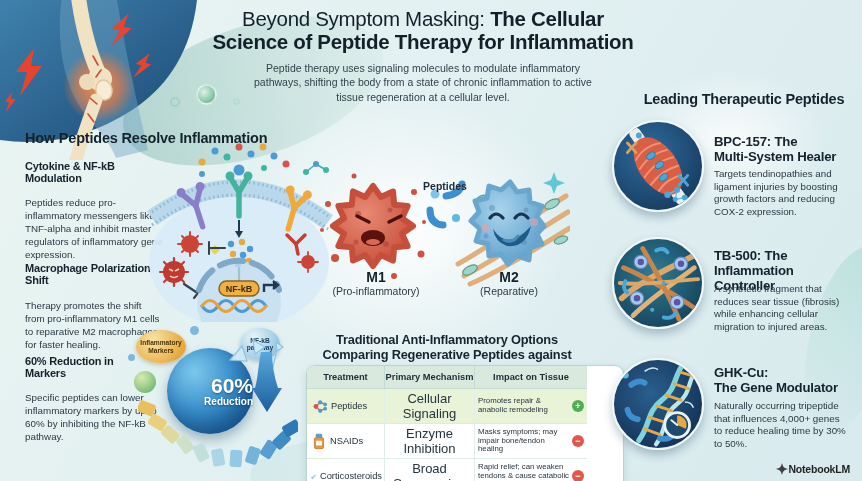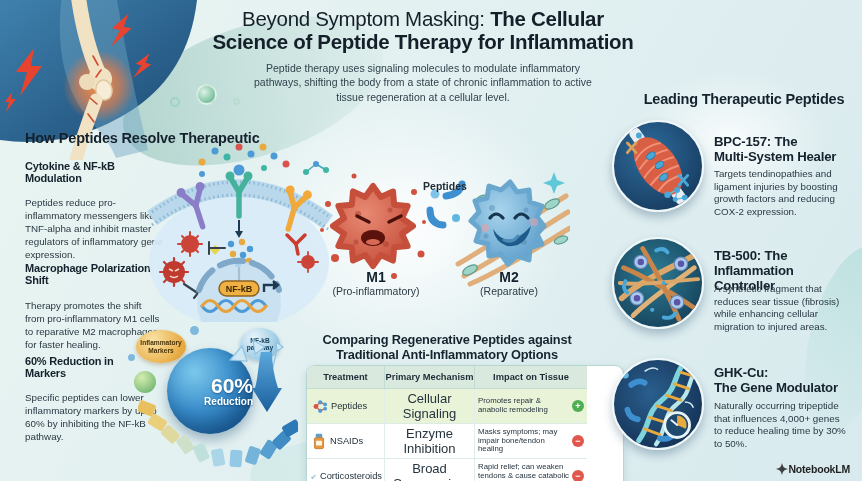--- a/index.html
+++ b/index.html
@@ -163,21 +163,21 @@
         <path d="M12,92 L5,102 L9,102 L6,112 L16,99 L11,99 Z"></path>
       </g>
     </svg>
   </div>
 
   <div class="header">
     <div class="title"><span>Beyond Symptom Masking: </span><b>The Cellular Science of Peptide Therapy for Inflammation</b></div>
     <div class="subtitle">Peptide therapy uses signaling molecules to modulate inflammatory pathways, shifting the body from a state of chronic inflammation to active tissue regeneration at a cellular level.</div>
   </div>
 
-  <div class="left-heading">How Peptides Resolve Therapeutic</div>
+  <div class="left-heading">How Peptides Resolve Inflammation</div>
   <div class="li-title t1">Cytokine &amp; NF-kB Modulation</div>
   <div class="li-body b1">Peptides reduce pro-inflammatory messengers like TNF-alpha and inhibit master regulators of inflammatory gene expression.</div>
   <div class="li-title t2">Macrophage Polarization Shift</div>
   <div class="li-body b2">Therapy promotes the shift from pro-inflammatory M1 cells to reparative M2 macrophages for faster healing.</div>
   <div class="li-title t3">60% Reduction in Markers</div>
   <div class="li-body b3">Specific peptides can lower inflammatory markers by up to 60% by inhibiting the NF-kB pathway.</div>
 
   <div class="cell-diagram">
     <svg width="188" height="182" viewBox="0 0 188 182">
       <ellipse cx="93" cy="122" rx="90" ry="66" fill="#d8ebf7" opacity=".9"></ellipse>
@@ -429,22 +429,22 @@
   <div class="cell-label m1-label">
     <div class="n">M1</div>
     <div class="s">(Pro-inflammatory)</div>
   </div>
   <div class="cell-label m2-label">
     <div class="n">M2</div>
     <div class="s">(Reparative)</div>
   </div>
 
   <div class="tbl-title">
+    <div>Traditional Anti-Inflammatory Options</div>
     <div>Comparing Regenerative Peptides against</div>
-    <div>Traditional Anti-Inflammatory Options</div>
   </div>
   <div class="tbl">
     <div class="hc cb">Treatment</div>
     <div class="hc cb">Primary Mechanism</div>
     <div class="hc">Impact on Tissue</div>
 
     <div class="c cb tc row-pep">
       <svg width="17" height="17" viewBox="0 0 24 24">
         <g stroke="#e06a50" stroke-width="2">
             <line x1="7" y1="12" x2="13" y2="6"></line>

